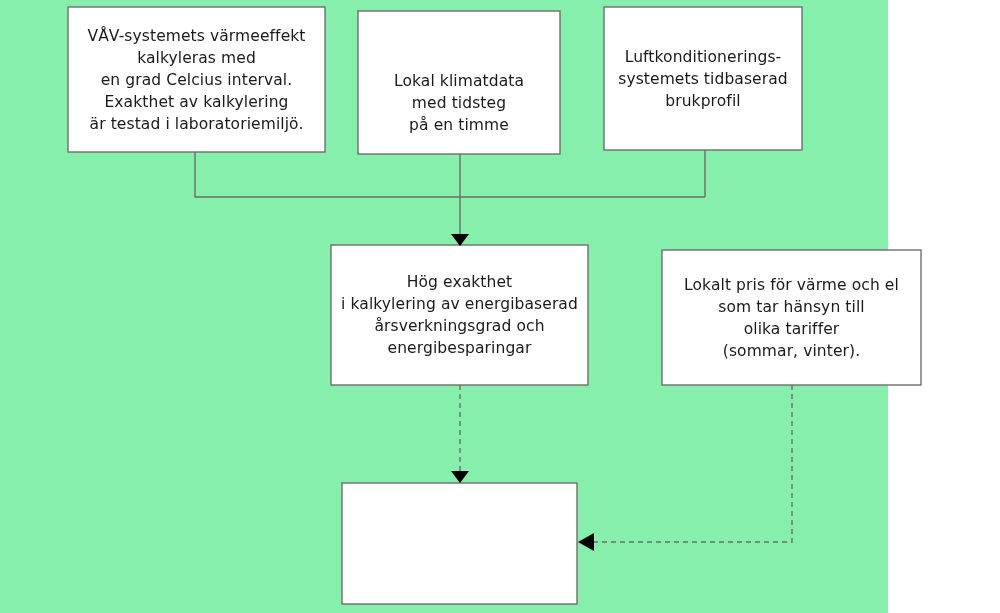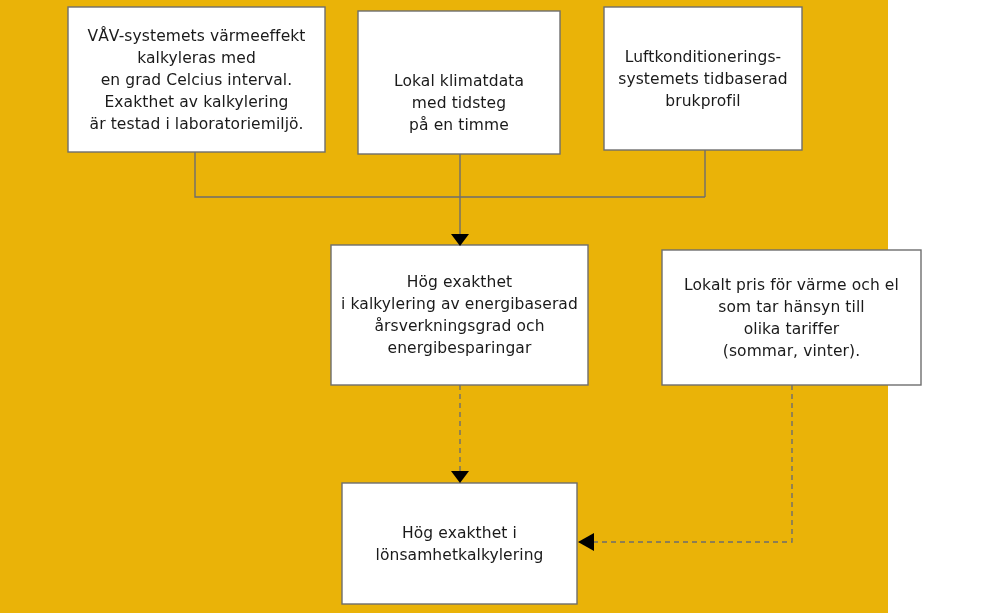--- a/index.html
+++ b/index.html
@@ -10,21 +10,21 @@
   body {
     width: 1000px;
     height: 613px;
     overflow: hidden;
     font-family: "DejaVu Sans", "Liberation Sans", sans-serif;
   }
   #diagram-root {
     position: relative;
     width: 888px;
     height: 613px;
-    background: #eab308;
+    background: #86efac;
   }
   svg#flow-svg {
     position: absolute;
     left: 0;
     top: 0;
     width: 1000px;
     height: 613px;
   }
   .node-box {
     fill: #ffffff;
@@ -106,16 +106,14 @@
   <div class="node-label" style="left:331px; top:245px; width:257px; height:140px;">Hög exakthet
 i kalkylering av energibaserad
 årsverkningsgrad och
 energibesparingar</div>
 
   <div class="node-label" style="left:662px; top:250px; width:259px; height:135px;border-radius:20px;">Lokalt pris för värme och el
 som tar hänsyn till
 olika tariffer
 (sommar, vinter).</div>
 
-  <div class="node-label" style="left:342px; top:483px; width:235px; height:121px;">Hög exakthet i
-lönsamhetkalkylering</div>
 
 </div>
 
 </body></html>

